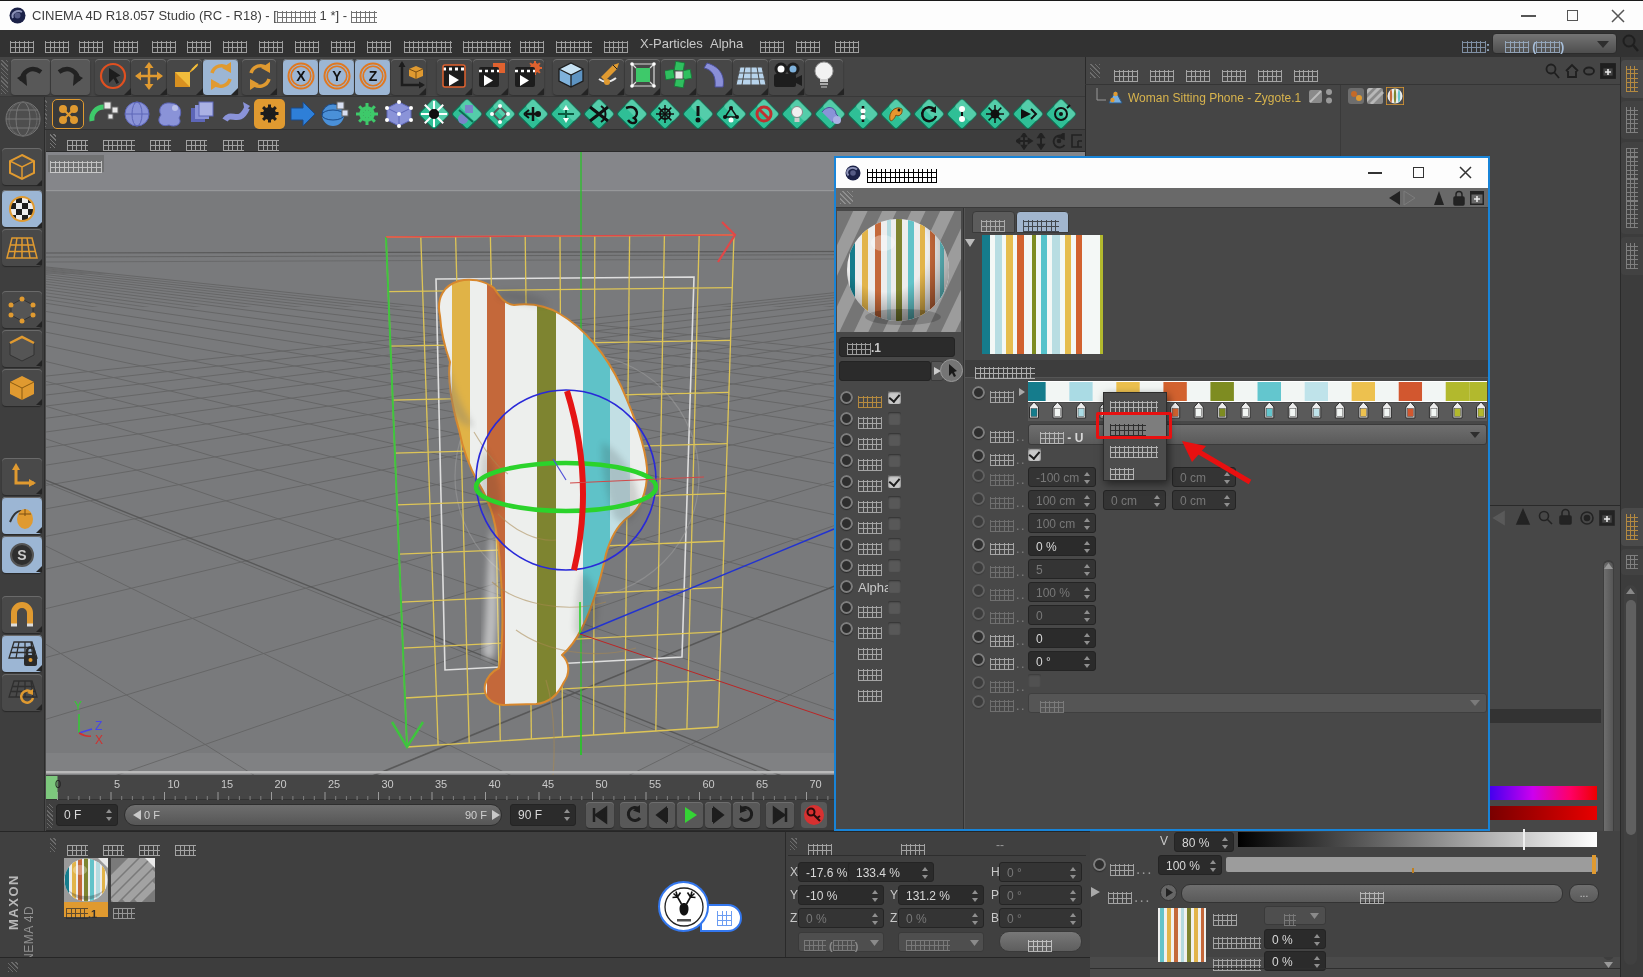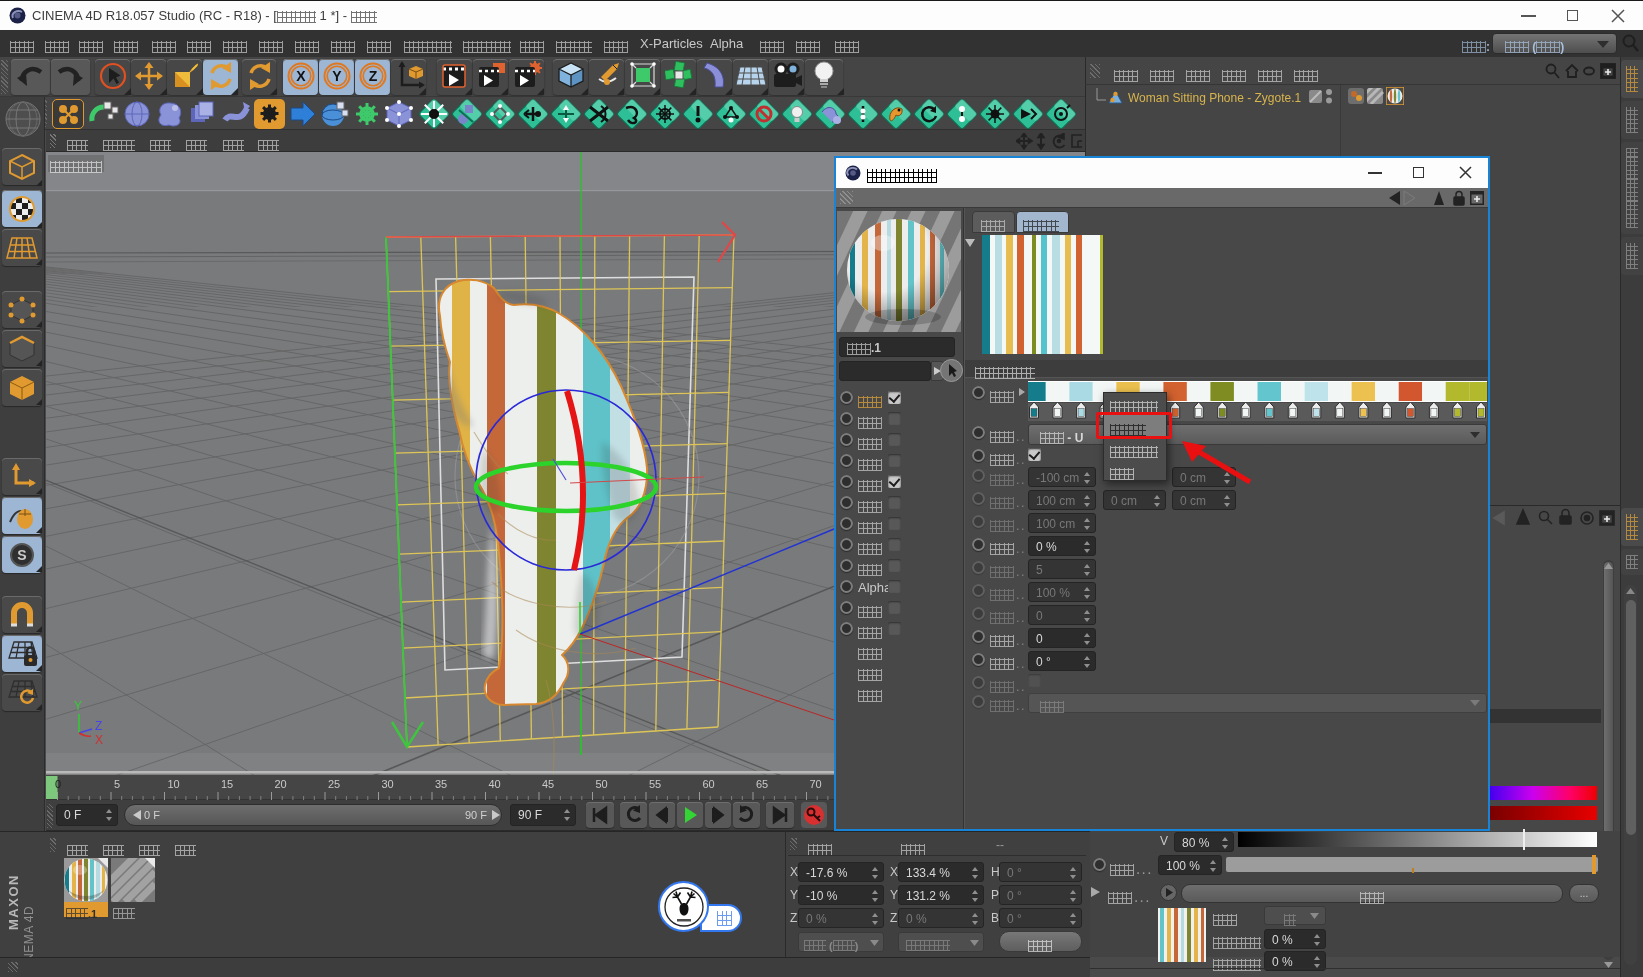--- a/index.html
+++ b/index.html
@@ -1269,21 +1269,21 @@
   </svg>
 <div class="a" style="left:786px;top:831px;width:304px;height:126px;background:#404040;border-top:1px solid #262626"></div>
 <div class="a" style="left:790px;top:838px;width:7px;height:12px;background:repeating-linear-gradient(45deg,#6a6a6a 0 1px,transparent 1px 3px)"></div>
 <div class="a" style="left:808px;top:840px"><b class="z" style="width:24px;height:12px;--c:#c9c9c9;"></b></div>
 <div class="a" style="left:901px;top:840px"><b class="z" style="width:24px;height:12px;--c:#c9c9c9;"></b></div>
 <div class="a" style="left:996px;top:838px;color:#9a9a9a;font-size:12px">--</div>
 <div class="a" style="left:788px;top:855px;width:298px;height:1px;background:#2e2e2e"></div>
 <div class="a" style="left:790px;top:865px;color:#c9c9c9;font-size:12px">X</div>
 <div class="fld" style="left:798px;top:862px;width:86px;height:20px">-17.6 %<i class="spin"></i></div>
 <div class="a" style="left:890px;top:865px;color:#c9c9c9;font-size:12px">X</div>
-<div class="fld" style="left:898px;top:862px;width:86px;height:20px">133.4 %<i class="spin"></i></div>
+<div class="fld" style="left:848px;top:862px;width:86px;height:20px">133.4 %<i class="spin"></i></div>
 <div class="a" style="left:991px;top:865px;color:#c9c9c9;font-size:12px">H</div>
 <div class="fld fldg" style="left:999px;top:862px;width:83px;height:20px">0 °<i class="spin" sping=""></i></div>
 <div class="a" style="left:790px;top:888px;color:#c9c9c9;font-size:12px">Y</div>
 <div class="fld" style="left:798px;top:885px;width:86px;height:20px">-10 %<i class="spin"></i></div>
 <div class="a" style="left:890px;top:888px;color:#c9c9c9;font-size:12px">Y</div>
 <div class="fld" style="left:898px;top:885px;width:86px;height:20px">131.2 %<i class="spin"></i></div>
 <div class="a" style="left:991px;top:888px;color:#c9c9c9;font-size:12px">P</div>
 <div class="fld fldg" style="left:999px;top:885px;width:83px;height:20px">0 °<i class="spin" sping=""></i></div>
 <div class="a" style="left:790px;top:911px;color:#c9c9c9;font-size:12px">Z</div>
 <div class="fld fldg" style="left:798px;top:908px;width:86px;height:20px">0 %<i class="spin" sping=""></i></div>

